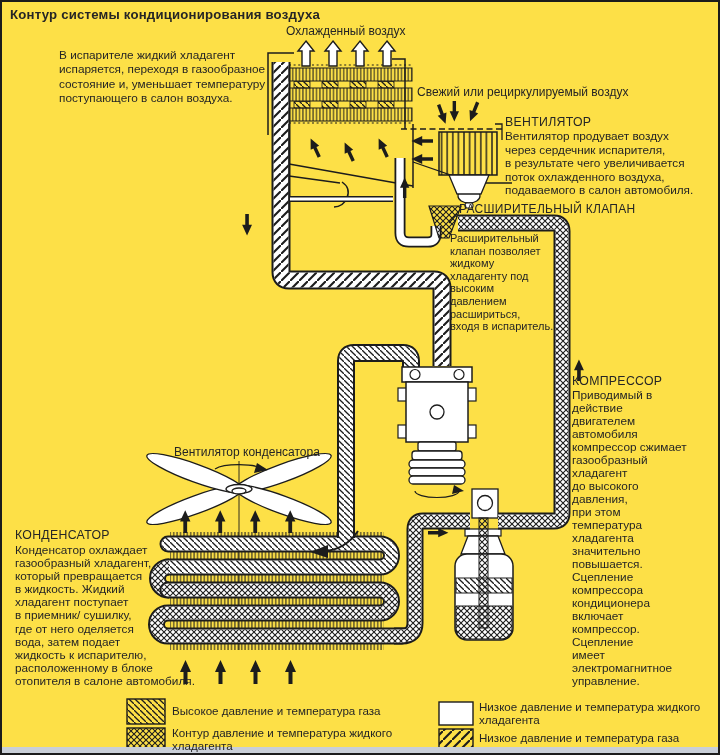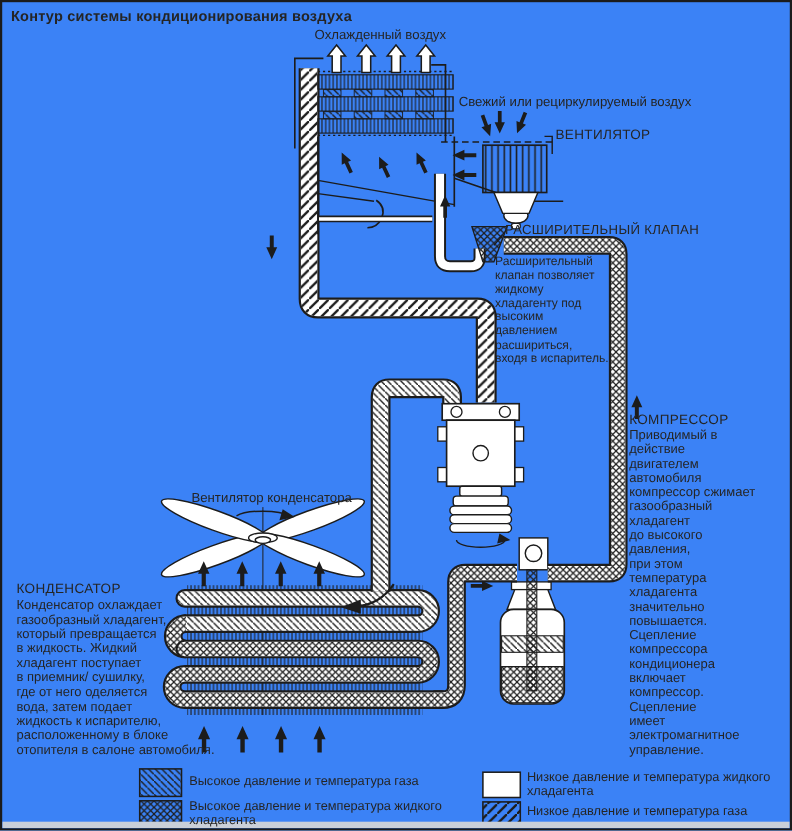--- a/index.html
+++ b/index.html
@@ -1,16 +1,16 @@
 <!DOCTYPE html>
 <html><head>
 <meta charset="utf-8">
 <style>
   html,body{margin:0;padding:0;background:#888;}
-  #page{position:relative;width:716px;height:751px;background:#3b82f6;border:2px solid #1b1b1b;
+  #page{position:relative;width:716px;height:751px;background:#fde047;border:2px solid #1b1b1b;
         font-family:"Liberation Sans",sans-serif;color:#252525;overflow:hidden;}
   svg{position:absolute;left:0;top:0;}
   .txt{position:absolute;z-index:5;}
   .hd{font-size:12.3px;letter-spacing:.3px;white-space:pre-line;}
   .bd{font-size:11.8px;line-height:13.2px;white-space:pre-line;}
   .lbl{position:absolute;z-index:5;font-size:12px;white-space:nowrap;}
   .ttl{position:absolute;left:8px;top:5px;z-index:5;font-size:13.2px;font-weight:bold;letter-spacing:.2px;}
   .lg{position:absolute;z-index:5;font-size:11.6px;line-height:12.6px;white-space:pre-line;}
   path.ln{fill:none;stroke:#1c1c1c;}
 </style>
@@ -223,24 +223,33 @@
   <rect x="0" y="745" width="716" height="6" fill="#c9cfd8"></rect>
 </svg>
 
 <div class="ttl">Контур системы кондиционирования воздуха</div>
 
 <div class="lbl" style="left:284px;top:22px;">Охлажденный воздух</div>
 <div class="lbl" style="left:415px;top:83px;">Свежий или рециркулируемый воздух</div>
 <div class="lbl" style="left:172px;top:443px;">Вентилятор конденсатора</div>
 
 <div class="txt" style="left:57px;top:44px;width:235px;">
+  <div class="bd" style="margin-top:2px;line-height:14.4px;">В испарителе жидкий хладагент
+испаряется, переходя в газообразное
+состояние и, уменьшает температуру
+поступающего в салон воздуха.</div>
 </div>
 
 <div class="txt" style="left:503px;top:113px;width:205px;">
   <div class="hd">ВЕНТИЛЯТОР</div>
+  <div class="bd" style="margin-top:1px;line-height:13.5px;">Вентилятор продувает воздух
+через сердечник испарителя,
+в результате чего увеличивается
+поток охлажденного воздуха,
+подаваемого в салон автомобиля.</div>
 </div>
 
 <div class="txt" style="left:457px;top:200px;width:250px;">
   <div class="hd" style="font-size:12px;">РАСШИРИТЕЛЬНЫЙ КЛАПАН</div>
 </div>
 <div class="txt" style="left:448px;top:230px;width:105px;">
   <div class="bd" style="font-size:11px;line-height:12.6px;">Расширительный
 клапан позволяет
 жидкому
 хладагенту под
@@ -278,19 +287,19 @@
 в приемник/ сушилку,
 где от него оделяется
 вода, затем подает
 жидкость к испарителю,
 расположенному в блоке
 отопителя в салоне автомобиля.</div>
 </div>
 
 
 <div class="lg" style="left:170px;top:703px;">Высокое давление и температура газа</div>
-<div class="lg" style="left:170px;top:725px;">Высокое давление и температура жидкого
+<div class="lg" style="left:170px;top:725px;">Контур давление и температура жидкого
 хладагента</div>
 <div class="lg" style="left:477px;top:699px;">Низкое давление и температура жидкого
 хладагента</div>
 <div class="lg" style="left:477px;top:730px;">Низкое давление и температура газа</div>
 
 </div>
 
 </body></html>

